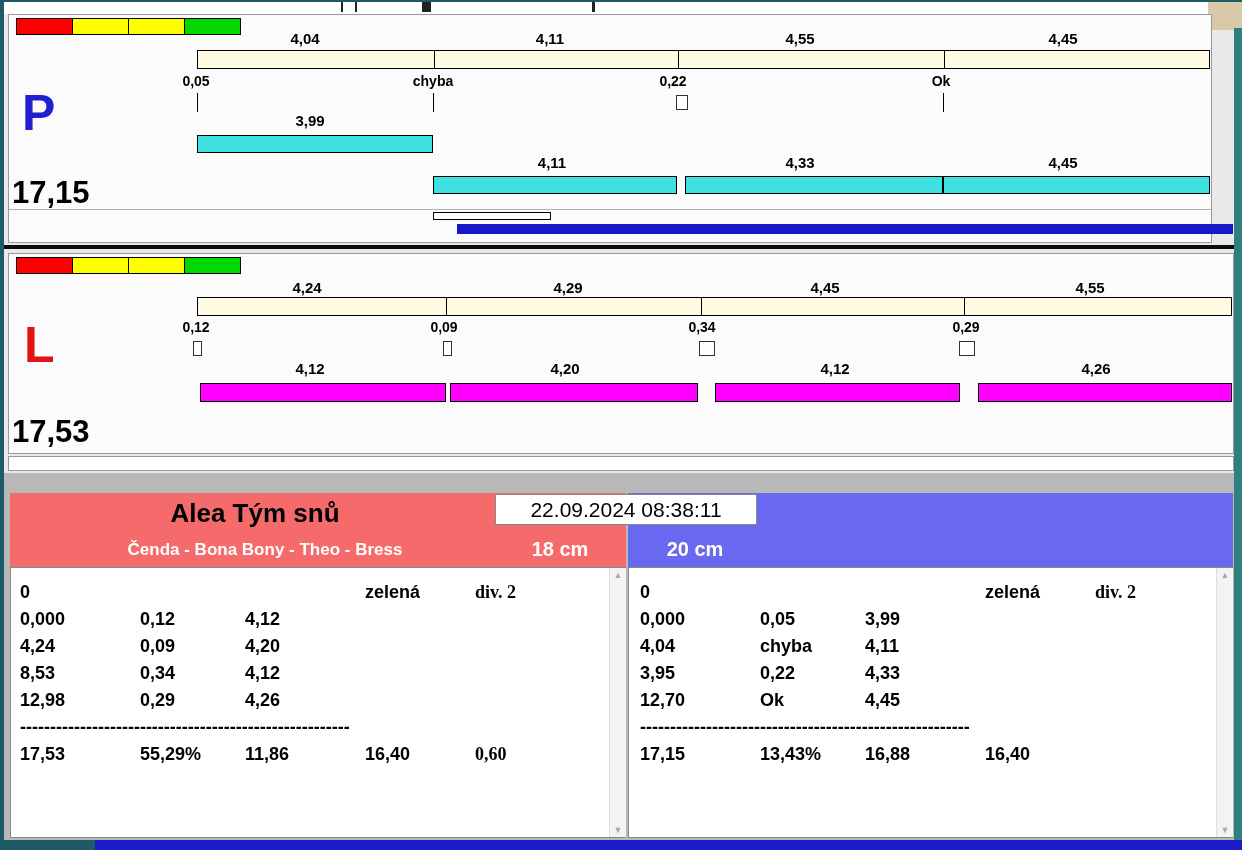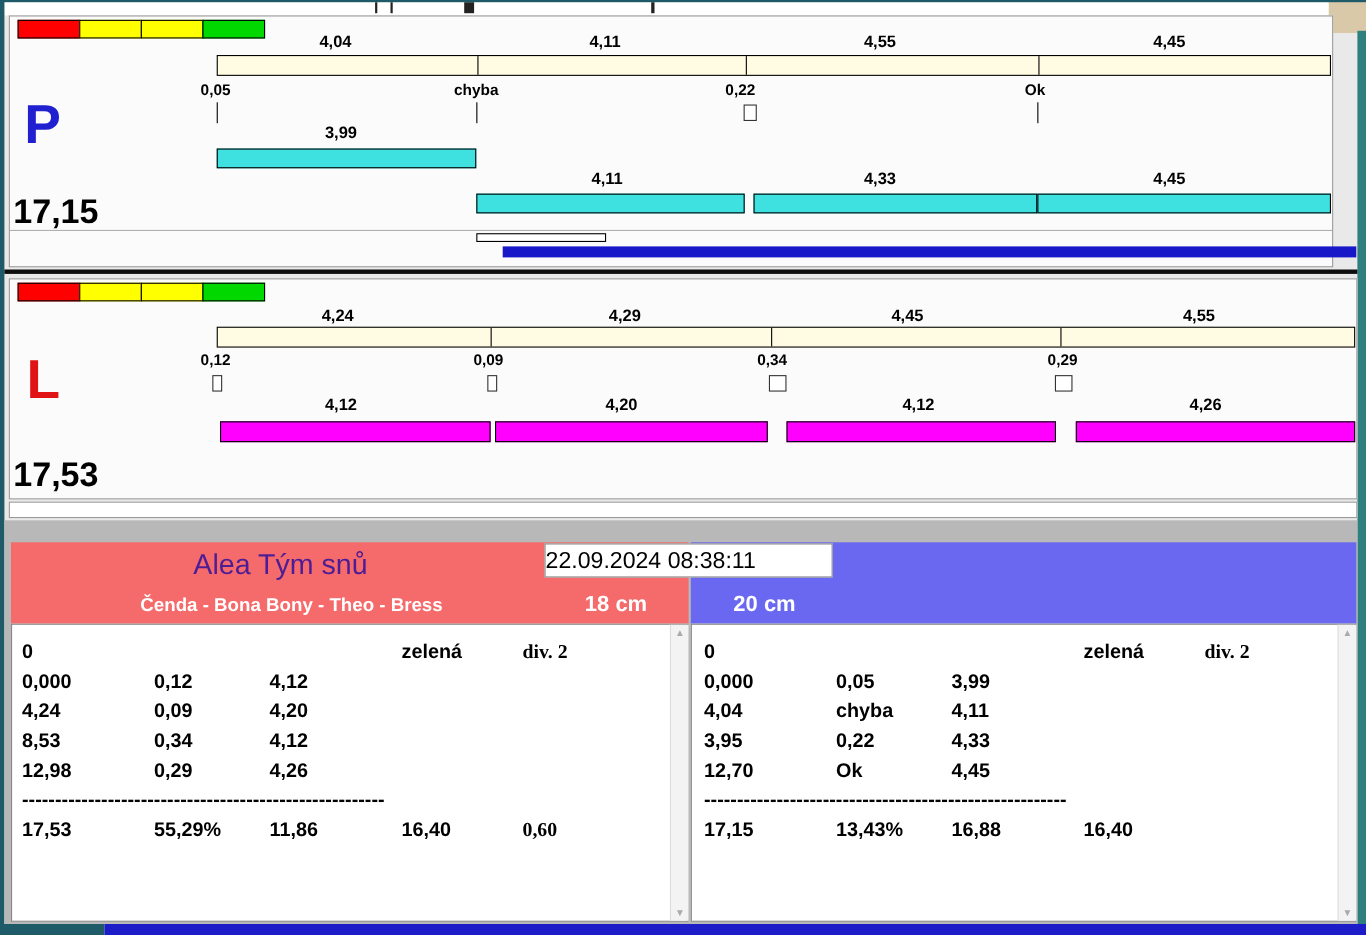--- a/index.html
+++ b/index.html
@@ -33,25 +33,25 @@
   .tick{position:absolute;width:1px;background:#000;}
   .cb{position:absolute;background:#fff;border:1px solid #333;box-sizing:border-box;}
   .hline{position:absolute;background:#b0b0b0;height:1px;}
   .divider-black{position:absolute;background:#0d0d0d;}
   .empty-strip{position:absolute;background:#fff;border:1px solid #999;box-sizing:border-box;}
   
   .footer-bg{position:absolute;left:4px;top:473px;width:1230px;height:367px;background:#b8b8b8;}
   .hdr{position:absolute;top:493px;height:74px;}
   .hdr.left{left:10px;width:616px;background:#f56a6a;}
   .hdr.right{left:628px;width:605px;background:#6a68f0;}
-  .team-name{position:absolute;font-size:26px;font-weight:normal;text-align:center;color:#4c1d95;}
+  .team-name{position:absolute;font-size:26px;font-weight:bold;text-align:center;color:#000000;}
   .team-members{position:absolute;font-size:17px;font-weight:bold;text-align:center;color:#fff;}
   .handicap{position:absolute;font-size:20px;font-weight:bold;text-align:center;color:#fff;}
   .datebox{position:absolute;left:495px;top:494px;width:262px;height:31px;background:#fff;
-           border:1px solid #888;box-sizing:border-box;text-align:left;line-height:29px;
+           border:1px solid #888;box-sizing:border-box;text-align:center;line-height:29px;
            font-size:21px;z-index:5;}
   .tpanel{position:absolute;top:567px;height:271px;background:#fff;border:1px solid #888;box-sizing:border-box;}
   .tpanel.left{left:10px;width:616px;}
   .tpanel.right{left:628px;width:605px;}
   .tbody{position:absolute;}
   .trow{display:flex;height:27px;font-weight:bold;font-size:18px;white-space:nowrap;line-height:22px;}
   .c{flex-shrink:0;overflow:visible;}
   .c1{width:120px}.c2{width:105px}.c3{width:120px}.c4{width:110px}.c5{flex:1;font-family:Liberation Serif, serif;}
   .sbar{position:absolute;top:568px;width:16px;height:269px;background:#f3f3f3;border-left:1px solid #ddd;}
   .sarrow{position:absolute;left:0;width:16px;text-align:center;font-size:9px;color:#aaa;}

